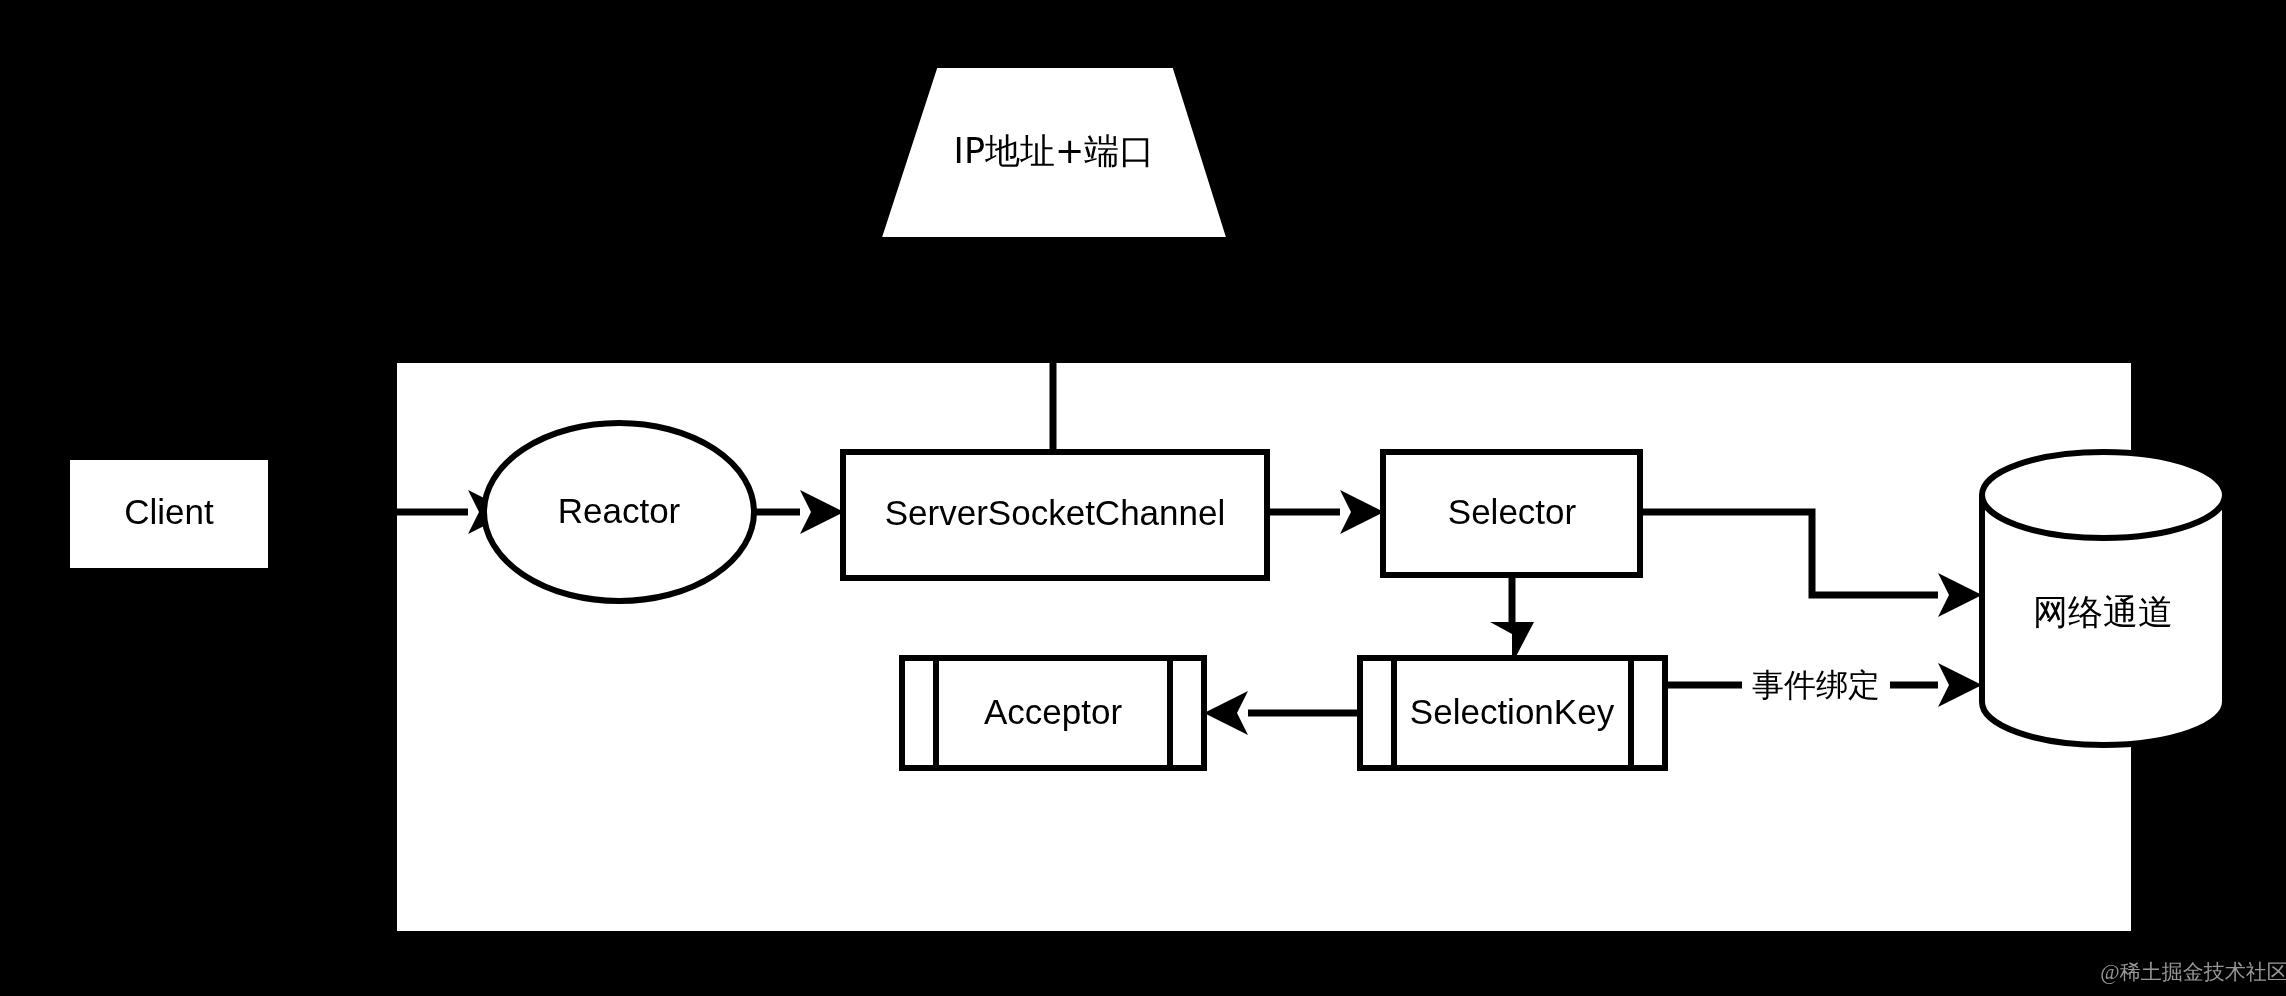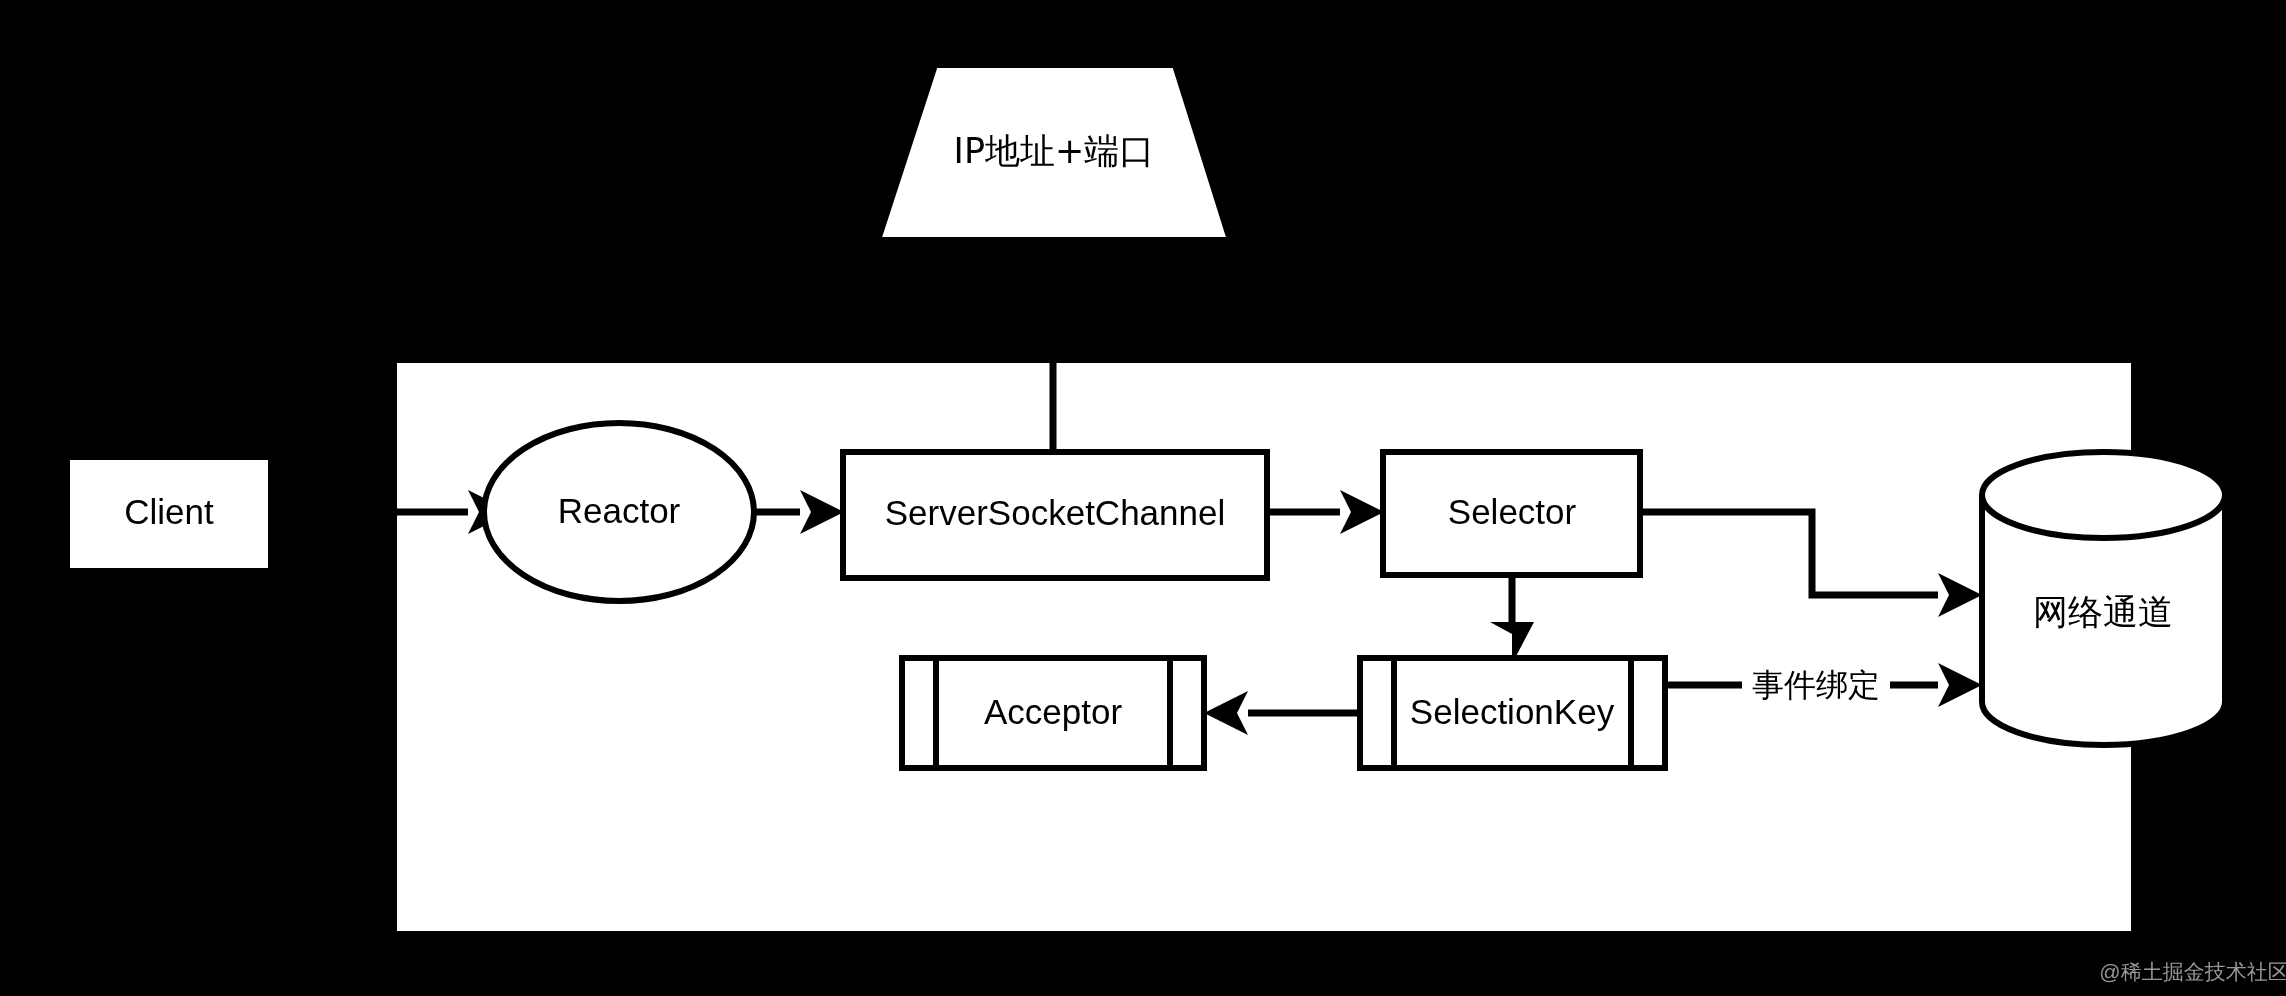--- a/index.html
+++ b/index.html
@@ -57,21 +57,21 @@
   #watermark {
     position: absolute;
     left: 2105px;
     top: 955px;
     width: 178px;
     height: 34px;
     display: flex;
     align-items: center;
     justify-content: center;
     color: #b9b9b9;
-    font-family: Liberation Sans, sans-serif;
+    font-family: Liberation Serif, serif;
     font-size: 21px;
     letter-spacing: 0px;
     white-space: nowrap;
     opacity: 0.82;
     user-select: none;
   }
 </style>
 </head>
 <body>
 

